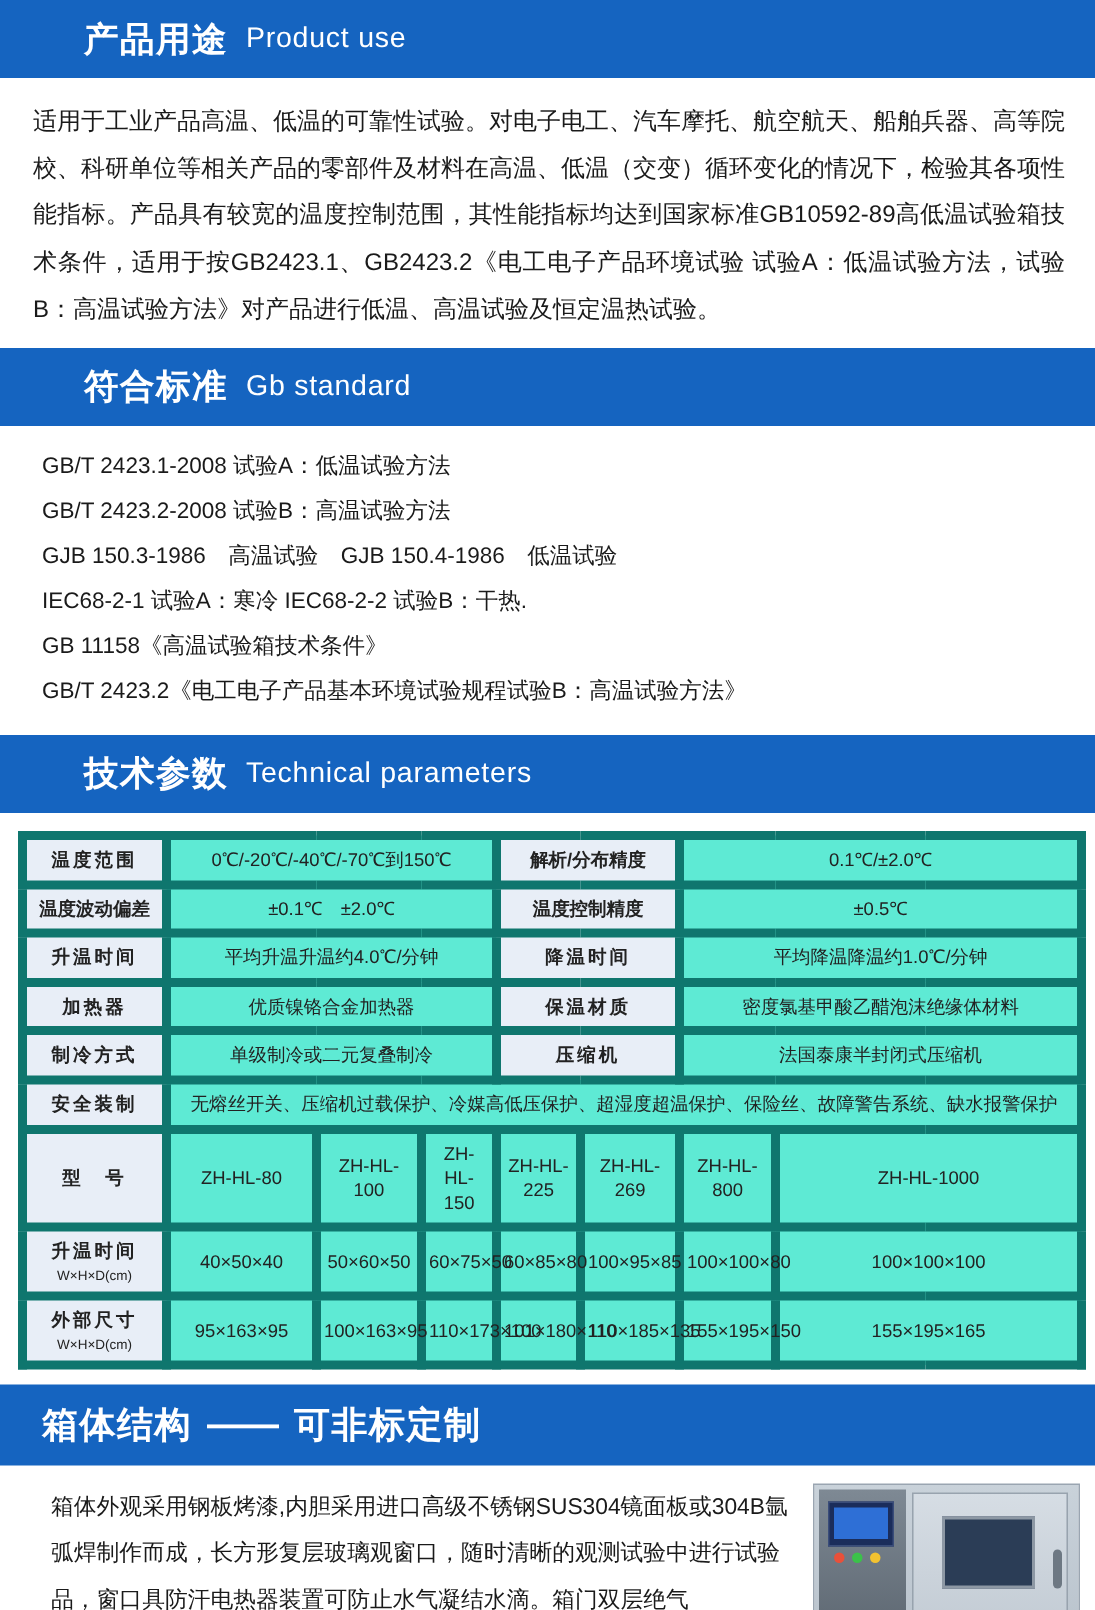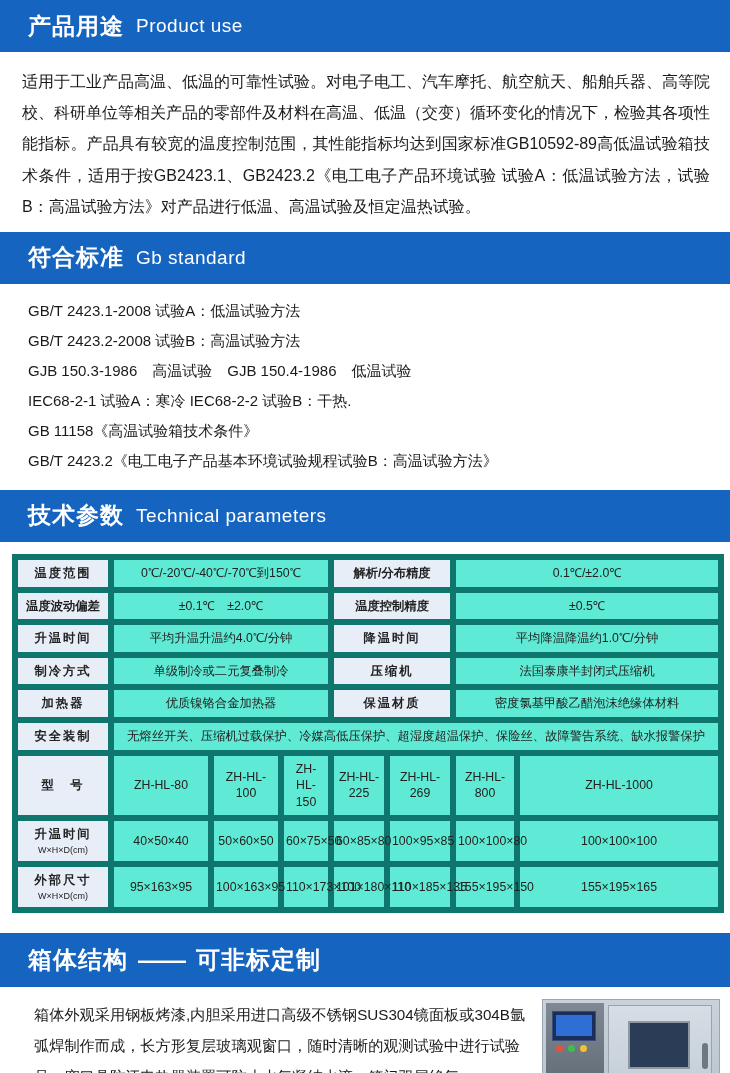--- a/index.html
+++ b/index.html
@@ -24,20 +24,21 @@
     height: 52px;
     display: flex;
     align-items: center;
     padding-left: 28px;
     gap: 12px;
   }
   .bar .cn {
     font-size: 23px;
     font-weight: bold;
     letter-spacing: 1px;
+    margin-left: 28px;
   }
   .bar .en {
     font-size: 19px;
     font-weight: normal;
     letter-spacing: 0.5px;
   }
 
   
   .para {
     padding: 14px 20px 10px 22px;
@@ -228,30 +229,30 @@
         <td class="lbl tight" colspan="2">温度控制精度</td>
         <td class="val" colspan="3">±0.5℃</td>
       </tr>
       <tr>
         <td class="lbl">升温时间</td>
         <td class="val" colspan="3">平均升温升温约4.0℃/分钟</td>
         <td class="lbl" colspan="2">降温时间</td>
         <td class="val" colspan="3">平均降温降温约1.0℃/分钟</td>
       </tr>
       <tr>
+        <td class="lbl">加热器</td>
+        <td class="val" colspan="3">优质镍铬合金加热器</td>
+        <td class="lbl" colspan="2">保温材质</td>
+        <td class="val" colspan="3">密度氯基甲酸乙醋泡沫绝缘体材料</td>
+      </tr>
+      <tr>
         <td class="lbl">制冷方式</td>
         <td class="val" colspan="3">单级制冷或二元复叠制冷</td>
         <td class="lbl" colspan="2">压缩机</td>
         <td class="val" colspan="3">法国泰康半封闭式压缩机</td>
-      </tr>
-      <tr>
-        <td class="lbl">加热器</td>
-        <td class="val" colspan="3">优质镍铬合金加热器</td>
-        <td class="lbl" colspan="2">保温材质</td>
-        <td class="val" colspan="3">密度氯基甲酸乙醋泡沫绝缘体材料</td>
       </tr>
 
       <tr>
         <td class="lbl">安全装制</td>
         <td class="val" colspan="8">无熔丝开关、压缩机过载保护、冷媒高低压保护、超湿度超温保护、保险丝、故障警告系统、缺水报警保护</td>
       </tr>
 
       <tr>
         <td class="lbl">型　号</td>
         <td class="val">ZH-HL-80</td>
@@ -285,21 +286,21 @@
         <td class="val">110×173×100</td>
         <td class="val">101×180×110</td>
         <td class="val">110×185×135</td>
         <td class="val">155×195×150</td>
         <td class="val" colspan="2">155×195×165</td>
       </tr>
     </tbody>
       </table>
   </div>
 
-  <div class="bar2" style="margin-top:14px;">
+  <div class="bar2" style="margin-top:4px;">
     <span class="cn">箱体结构</span>
     <span class="dash">——</span>
     <span class="cn2">可非标定制</span>
   </div>
 
   <div class="bottom">
     <div class="bottom-text">箱体外观采用钢板烤漆,内胆采用进口高级不锈钢SUS304镜面板或304B氩弧焊制作而成，长方形复层玻璃观窗口，随时清晰的观测试验中进行试验品，窗口具防汗电热器装置可防止水气凝结水滴。箱门双层绝气</div>
     <div class="bottom-img">
       <div class="ch-body"></div>
       <div class="ch-left"></div>

